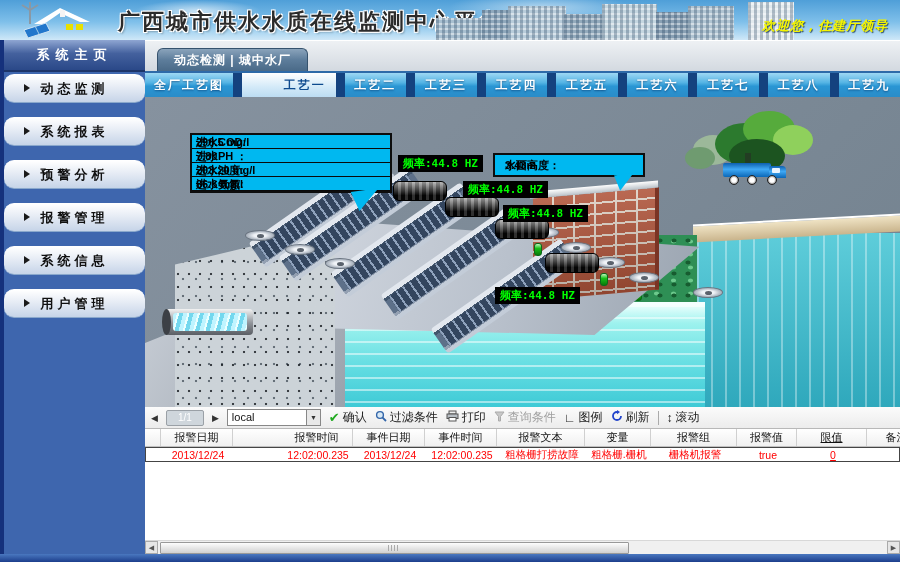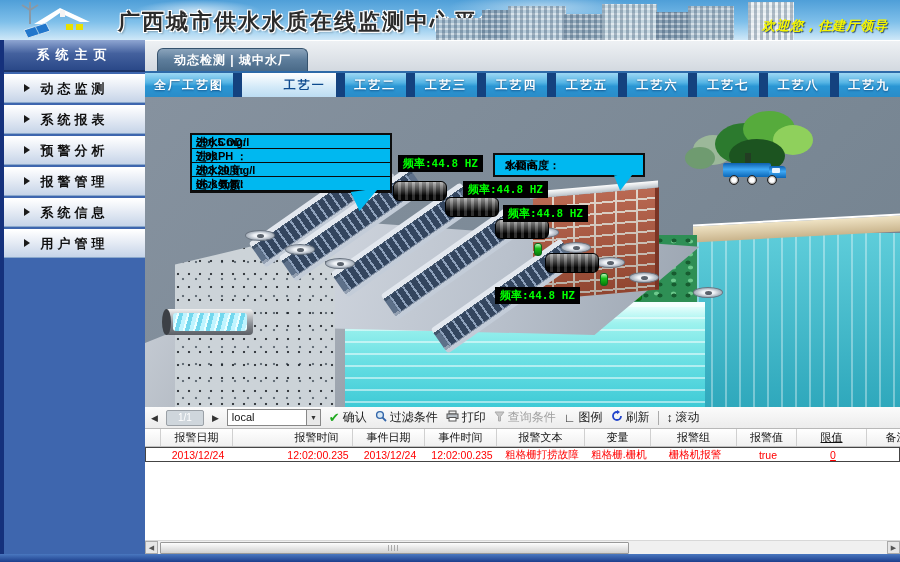--- a/index.html
+++ b/index.html
@@ -21,24 +21,24 @@
     repeating-linear-gradient(0deg,rgba(255,255,255,.45) 0 2px,transparent 2px 5px);}
   .welcome{position:absolute;right:12px;bottom:5px;color:#f5f500;font-style:italic;font-weight:bold;font-size:13px;
     text-shadow:1px 1px 1px #2a4a66;letter-spacing:1px;}
 
   .bodyrow{flex:1;display:flex;min-height:0;}
 
   
   .sidebar{flex:0 0 145px;background:#3e66ae;border-left:4px solid #15317c;box-sizing:border-box;}
   .side-home{height:30px;line-height:30px;text-align:center;color:#fff;font-size:13px;font-weight:bold;letter-spacing:6px;
     background:linear-gradient(180deg,#8fa6d2 0%,#44619e 45%,#2a4888 100%);border-bottom:2px solid #1c3468;margin-bottom:2px;}
-  .side-item{height:27px;line-height:27px;margin-bottom:2px;position:relative;text-align:center;color:#101010;
+  .side-item{height:27px;line-height:27px;margin-bottom:14px;position:relative;text-align:center;color:#101010;
     font-size:13px;font-weight:bold;letter-spacing:4px;cursor:pointer;
     background:linear-gradient(180deg,#ffffff 0%,#e9eef6 40%,#c6d4e8 100%);
-    border-top:1px solid #fff;border-bottom:1px solid #8aa8cc;}
+    border-top:1px solid #fff;border-bottom:1px solid #8aa8cc;border-radius:10px;}
   .side-item .arr{position:absolute;left:20px;top:9px;width:0;height:0;
     border-left:6px solid #1a1a1a;border-top:4px solid transparent;border-bottom:4px solid transparent;}
 
   
   .main{flex:1;display:flex;flex-direction:column;min-width:0;}
   .crumb-strip{flex:0 0 30px;background:linear-gradient(180deg,#eef1f4,#d3d9e0);border-top:1px solid #fff;
     display:flex;align-items:flex-end;}
   .crumb{margin-left:12px;padding:0 16px;height:22px;line-height:22px;color:#fff;font-size:12px;font-weight:bold;letter-spacing:1px;
     background:linear-gradient(180deg,#8aa3bb,#5d7d9b 50%,#4a6a88);border:1px solid #36536e;border-bottom:none;
     border-radius:6px 6px 0 0;cursor:pointer;}

